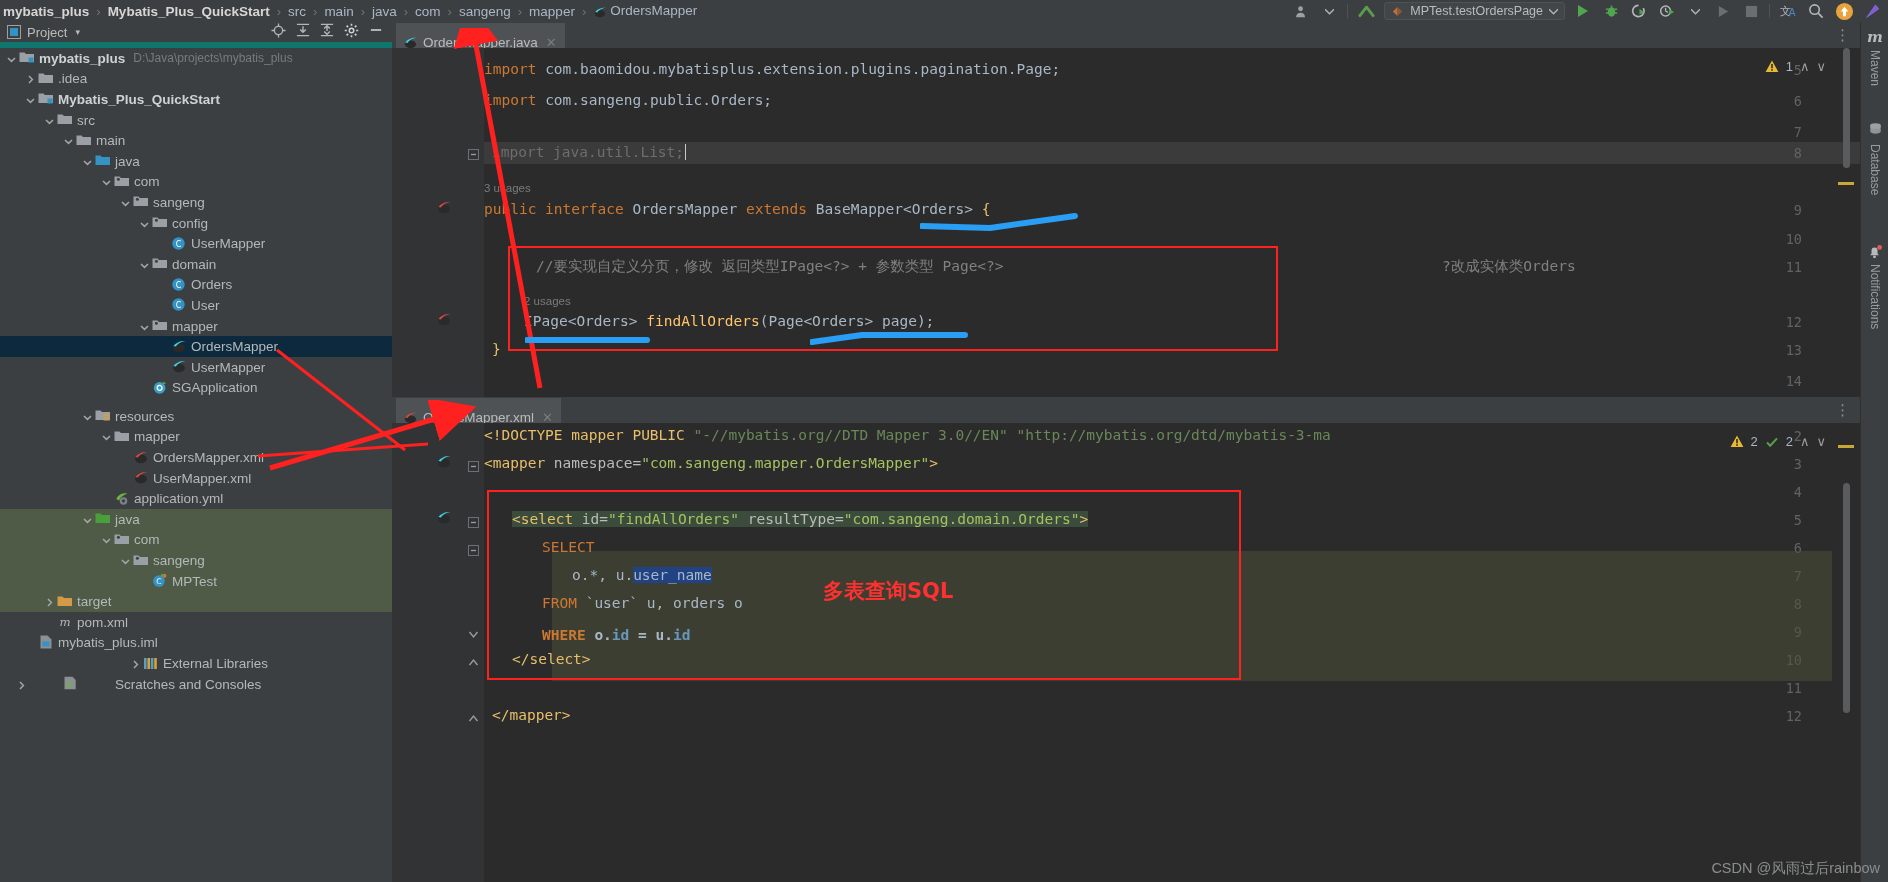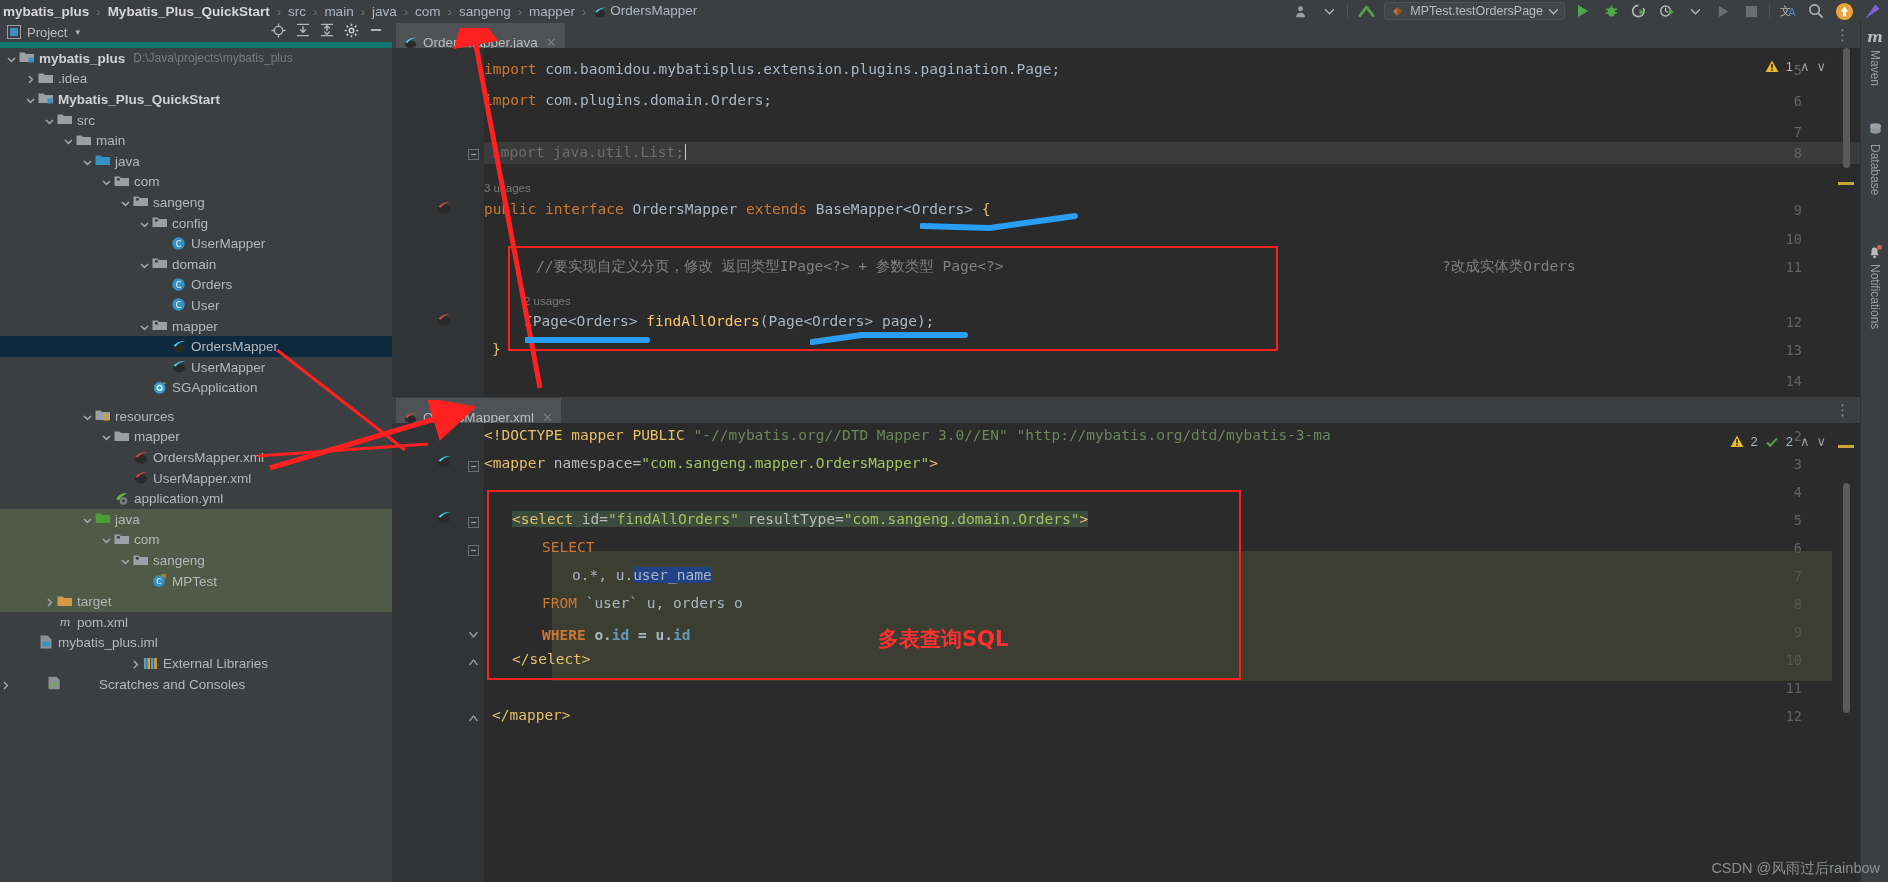--- a/index.html
+++ b/index.html
@@ -527,21 +527,21 @@
             <path d="M4 2l3.4 3.5L4 9" fill="none" stroke="#a3a6a8" stroke-width="1.5"></path>
           </svg></span>
         <span class="ico"><svg width="16" height="14" viewBox="0 0 16 14">
             <rect x="1" y="2" width="2.6" height="11" fill="#5a9ec4"></rect>
             <rect x="4.4" y="2" width="2.6" height="11" fill="#d6a23c"></rect>
             <rect x="7.8" y="2" width="2.6" height="11" fill="#5a9ec4"></rect>
             <rect x="11.2" y="2" width="2.6" height="11" fill="#d6a23c"></rect>
           </svg></span>
         <span class="lbl">External Libraries</span>
       </div>
-      <div class="row" style="padding-left: 0; gap: 33px;">
+      <div class="row" style="padding-left: 16px; gap: 33px;">
         <span class="arrow"><svg width="11" height="11" viewBox="0 0 11 11">
             <path d="M4 2l3.4 3.5L4 9" fill="none" stroke="#a3a6a8" stroke-width="1.5"></path>
           </svg></span>
         <span class="ico"><svg width="16" height="14" viewBox="0 0 16 14">
             <path d="M2.5 0.8h8l3.2 3.2v9.2h-11.2z" fill="#8a9096"></path>
             <path d="M4.6 9.6l4.6-4.6 1.6 1.6-4.6 4.6-2 .4z" fill="#6db33f"></path>
           </svg></span>
         <span class="lbl">Scratches and Consoles</span>
       </div>
     </div>
@@ -590,21 +590,21 @@
     </div>
 
     <div class="fold" style="top:98px;">
       <svg width="11" height="11" viewBox="0 0 11 11">
           <rect x="0.5" y="0.5" width="10" height="10" fill="none" stroke="#6d7072"></rect>
           <path d="M3 5.5h5" stroke="#9a9d9e" stroke-width="1.3"></path>
         </svg>
     </div>
 
     <div class="code" style="top:14px;"><span class="kw">import</span> <span class="ident">com.baomidou.mybatisplus.extension.plugins.pagination.Page;</span></div>
-    <div class="code" style="top:45px;"><span class="kw">import</span> <span class="ident">com.plugins.domain.Orders;</span></div>
+    <div class="code" style="top:45px;"><span class="kw">import</span> <span class="ident">com.sangeng.public.Orders;</span></div>
     <div class="code gry" style="top:97px; left:100px;">import java.util.List;<span style="border-left:1.5px solid #c8c8c8; margin-left:1px;">&nbsp;</span></div>
 
     <div class="usages" style="top:134px;">3 usages</div>
     <div class="code" style="top:154px;"><span class="kw">public interface</span> <span class="ident">OrdersMapper</span> <span class="kw">extends</span> <span class="ident">BaseMapper&lt;Orders&gt;</span> <span class="tagname">{</span></div>
 
     <div class="code cmt" style="top:211px; left:144px;">//要实现自定义分页，修改 返回类型IPage&lt;?&gt; + 参数类型 Page&lt;?&gt;</div>
     <div class="code cmt" style="top:211px; left:1050px;">?改成实体类Orders</div>
 
     <div class="usages" style="top:247px; left:132px;">2 usages</div>
     <div class="code" style="top:266px; left:132px;"><span class="ident">IPage&lt;Orders&gt;</span> <span class="meth">findAllOrders</span><span class="punc">(</span><span class="ident">Page&lt;Orders&gt;</span> <span class="ident">page</span><span class="punc">);</span></div>
@@ -797,16 +797,16 @@
   <svg class="anno" style="left:920px; top:212px; width:170px; height:22px;">
     <polyline points="2,14 70,16 155,4" fill="none" stroke="#2a9df4" stroke-width="6" stroke-linecap="round" stroke-linejoin="round"></polyline>
   </svg>
   <svg class="anno" style="left:525px; top:330px; width:130px; height:16px;">
     <polyline points="2,10 122,10" fill="none" stroke="#2a9df4" stroke-width="6" stroke-linecap="round"></polyline>
   </svg>
   <svg class="anno" style="left:810px; top:330px; width:160px; height:20px;">
     <polyline points="2,12 52,5 155,5" fill="none" stroke="#2a9df4" stroke-width="6" stroke-linecap="round" stroke-linejoin="round"></polyline>
   </svg>
 
-  <div class="annotext" style="left:878px; top:577px;margin-top:48px;">多表查询SQL</div>
+  <div class="annotext" style="left:823px; top:577px;">多表查询SQL</div>
 
   <div class="watermark">CSDN @风雨过后rainbow</div>
 </div>
 
 </body></html>

